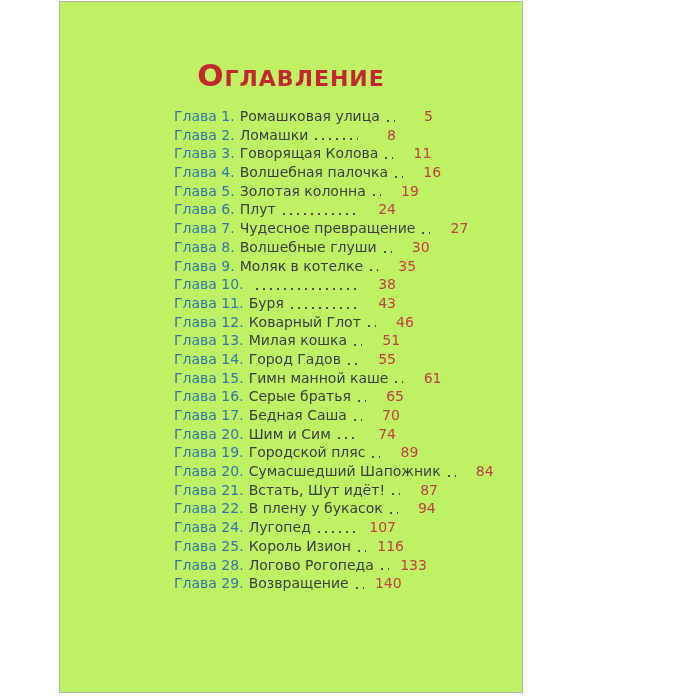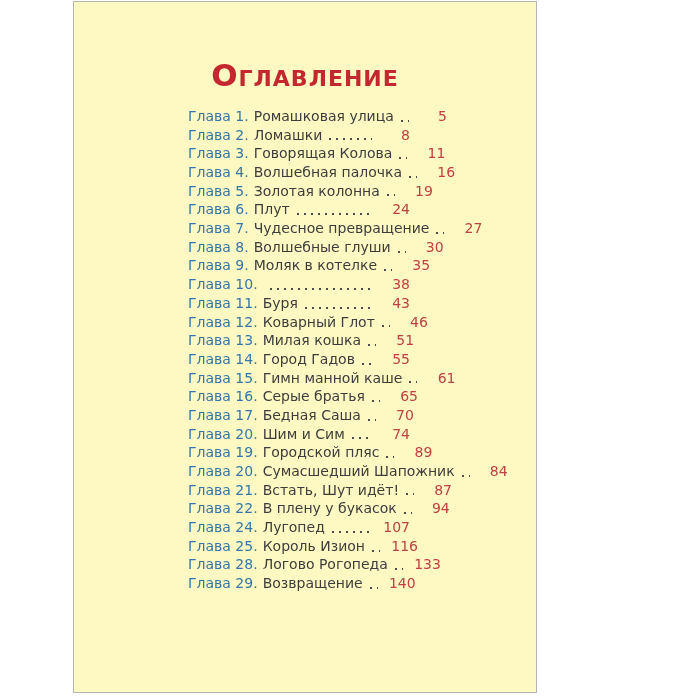--- a/index.html
+++ b/index.html
@@ -14,26 +14,26 @@
   :root {
     --title-red: #c4272e;
     --chapter-blue: #3377a8;
     --page-red: #c04043;
     --text-dark: #3d3d3d;
     --leader-gray: #4c4c4c;
     --border-gray: #b5b5b5;
   }
   .page-card {
     position: absolute;
-    left: 73px;
+    left: 59px;
     top: 1px;
     width: 464px;
     height: 692px;
     box-sizing: border-box;
-    background: #fef9c3;
+    background: #bef264;
     border: 1px solid var(--border-gray);
   }
   .toc-title {
     margin: 56px 0 0 0;
     text-align: center;
     font-size: 22px;
     font-weight: bold;
     letter-spacing: 1px;
     color: var(--title-red);
     text-transform: uppercase;
@@ -41,21 +41,21 @@
   }
   .toc-title::first-letter {
     font-size: 31px;
   }
   .toc-list {
     margin-top: 11px;
     padding: 0 126px 0 114px;
   }
   .row {
     display: flex;
-    align-items: flex-end;
+    align-items: center;
     height: 18.7px;
     font-size: 14px;
     line-height: 18.7px;
     color: var(--text-dark);
     white-space: nowrap;
   }
   .chap {
     color: var(--chapter-blue);
     margin-right: 5px;
     flex: 0 0 auto;

